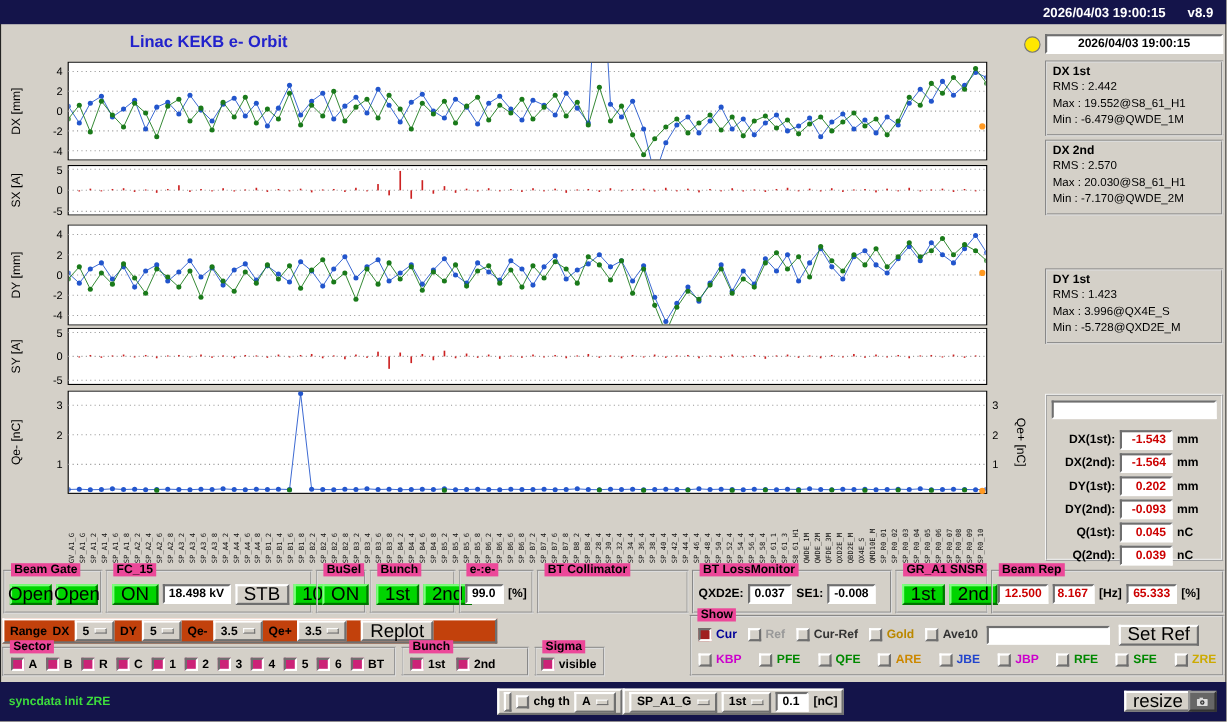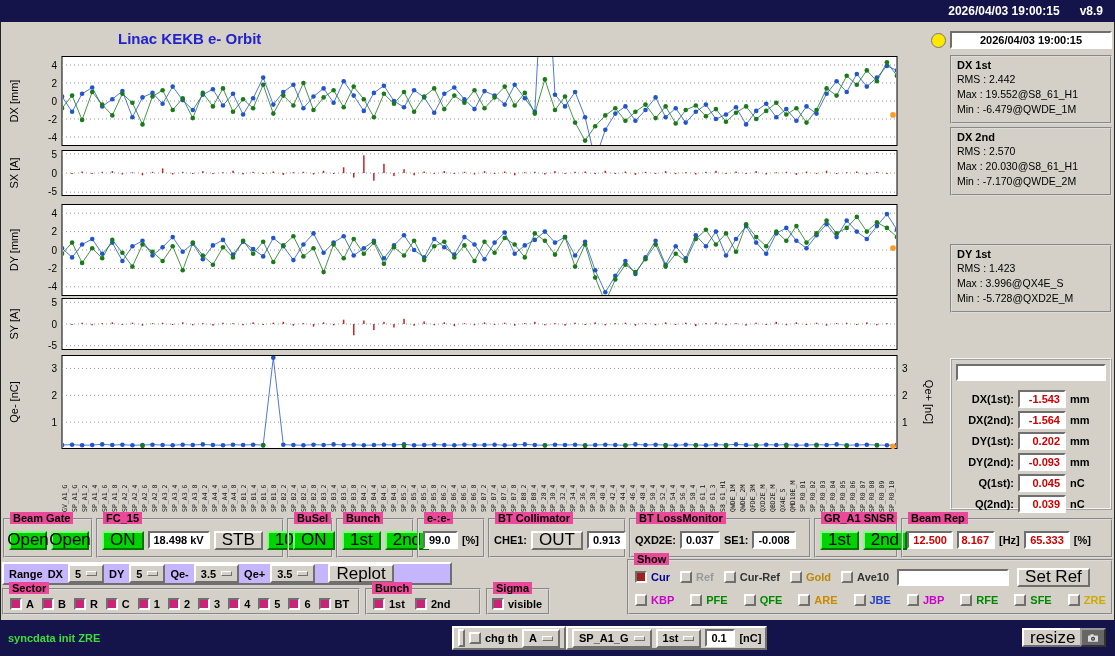--- a/index.html
+++ b/index.html
@@ -33,21 +33,21 @@
   #bpm-band span{writing-mode:vertical-rl;transform:rotate(180deg);font-family:"DejaVu Sans Mono",monospace;font-size:6.5px;line-height:1;color:#111}
   .statbox{position:absolute;left:950px;width:162px;height:69px;border:2px groove #dcdcdc;padding:2px 5px;background:#d4d0c8}
   .stat-title{font-size:11px;font-weight:bold;margin-bottom:1px}
   .stat-line{font-size:10.5px;line-height:15px;white-space:nowrap}
   #monitor{left:950px;top:358px;width:162px;height:152px;border:2px ridge #f4f4f4;padding:4px;position:absolute}
   .mtitle{justify-content:center;width:100%;height:17px;margin-bottom:3px}
   .mrow{display:flex;align-items:center;gap:4px;height:21px}
   .mlabel{font-size:11px;font-weight:bold;width:58px;text-align:right;white-space:nowrap}
   .mval{width:48px}
   .munit{font-size:11px;font-weight:bold}
-  .raised{background:#c4b5fd;border:2px solid;border-color:#fff #6f6f6f #6f6f6f #fff}
+  .raised{background:#c2410c;border:2px solid;border-color:#fff #6f6f6f #6f6f6f #fff}
   #range-panel{position:absolute;left:2px;top:562px;width:450px;height:23px;display:flex;align-items:center;gap:5px;padding:0 5px}
   #show-group{left:627px;top:559px;width:486px;height:56px}
   .srow{display:flex;align-items:center;gap:8px;padding:0 6px;height:26px}
   .srow:first-of-type{padding-top:6px}
   .toggles{display:flex;align-items:center;gap:10px}
   .toggles.wide{gap:16px}
   .toggle{display:inline-flex;align-items:center;gap:4px;cursor:pointer}
   .tlabel{font-size:11px;font-weight:bold;white-space:nowrap}
   .sinput{width:112px;height:17px}
   #sector-group{left:2px;top:588px;width:358px;height:27px}
@@ -951,25 +951,20 @@
   <div class="group g1" style="left:417px;width:68px">
     <span class="gtitle">e-:e-</span>
     <div class="grow">
       <span class="field" style="width:36px">99.0</span>
       <span class="lbl">[%]</span>
     </div>
   </div>
 
   <div class="group g1" style="left:488px;width:138px">
     <span class="gtitle">BT Collimator</span>
-    <div class="grow">
-      <span class="lbl">CHE1:</span>
-      <button class="btn">OUT</button>
-      <span class="field" style="width:42px">0.913</span>
-    </div>
   </div>
 
   <div class="group g1" style="left:629px;width:182px">
     <span class="gtitle">BT LossMonitor</span>
     <div class="grow">
       <span class="lbl">QXD2E:</span>
       <span class="field" style="width:40px">0.037</span>
       <span class="lbl">SE1:</span>
       <span class="field" style="width:44px">-0.008</span>
     </div>

